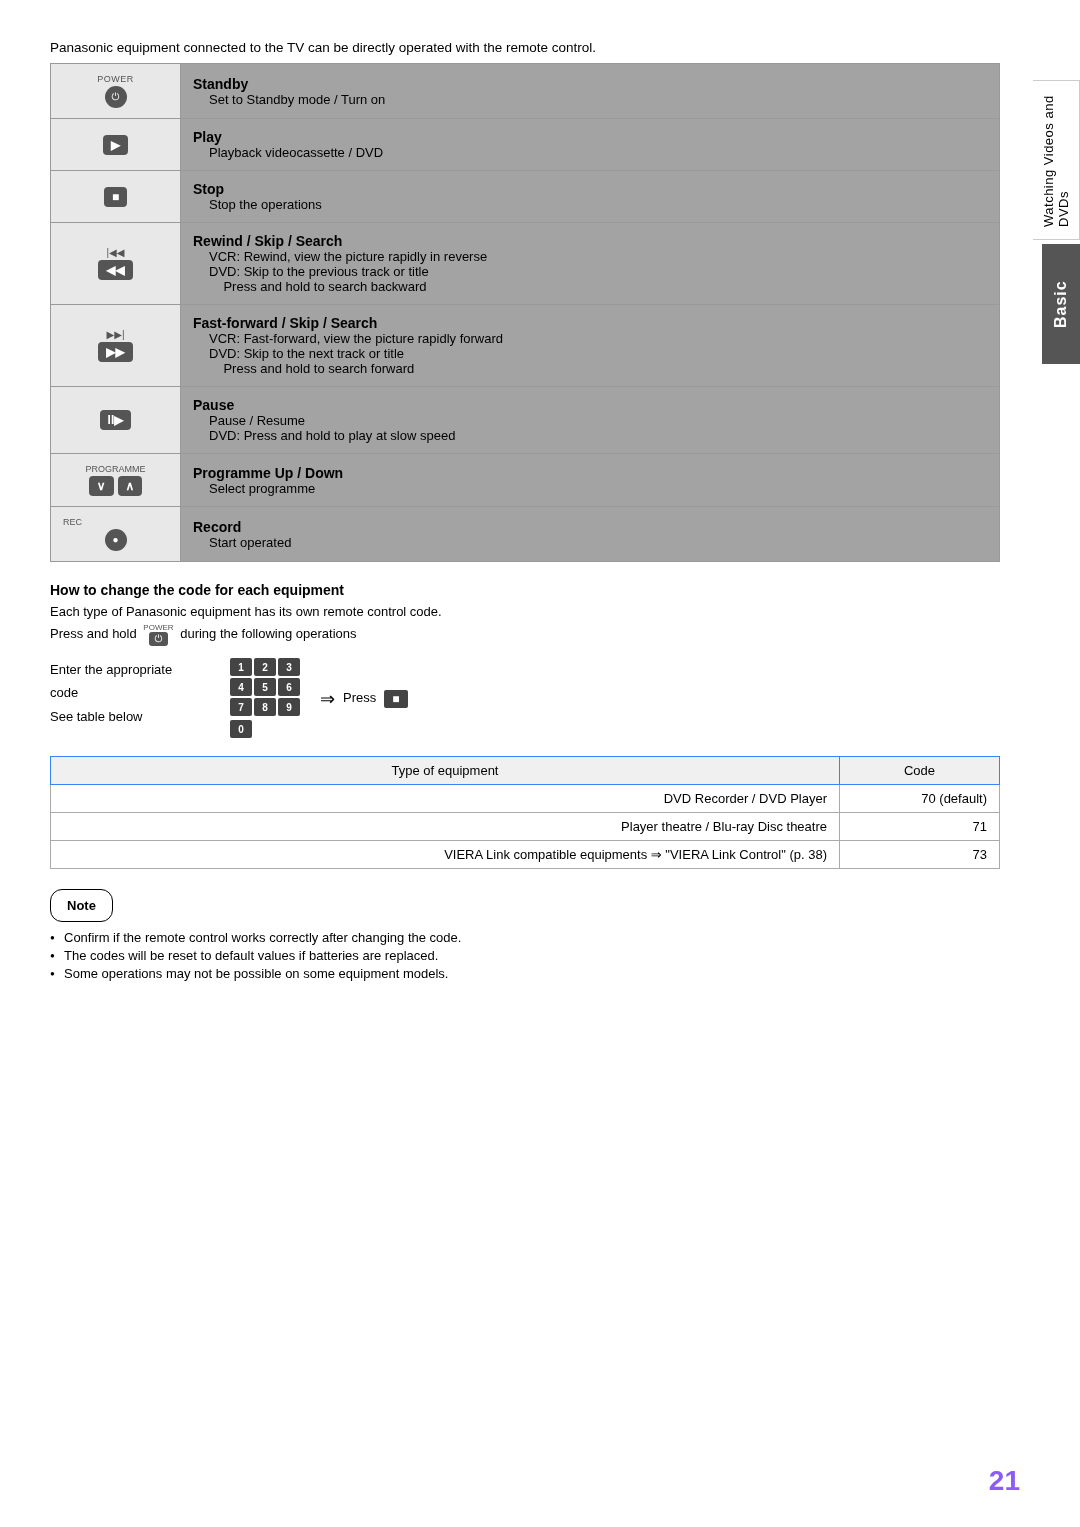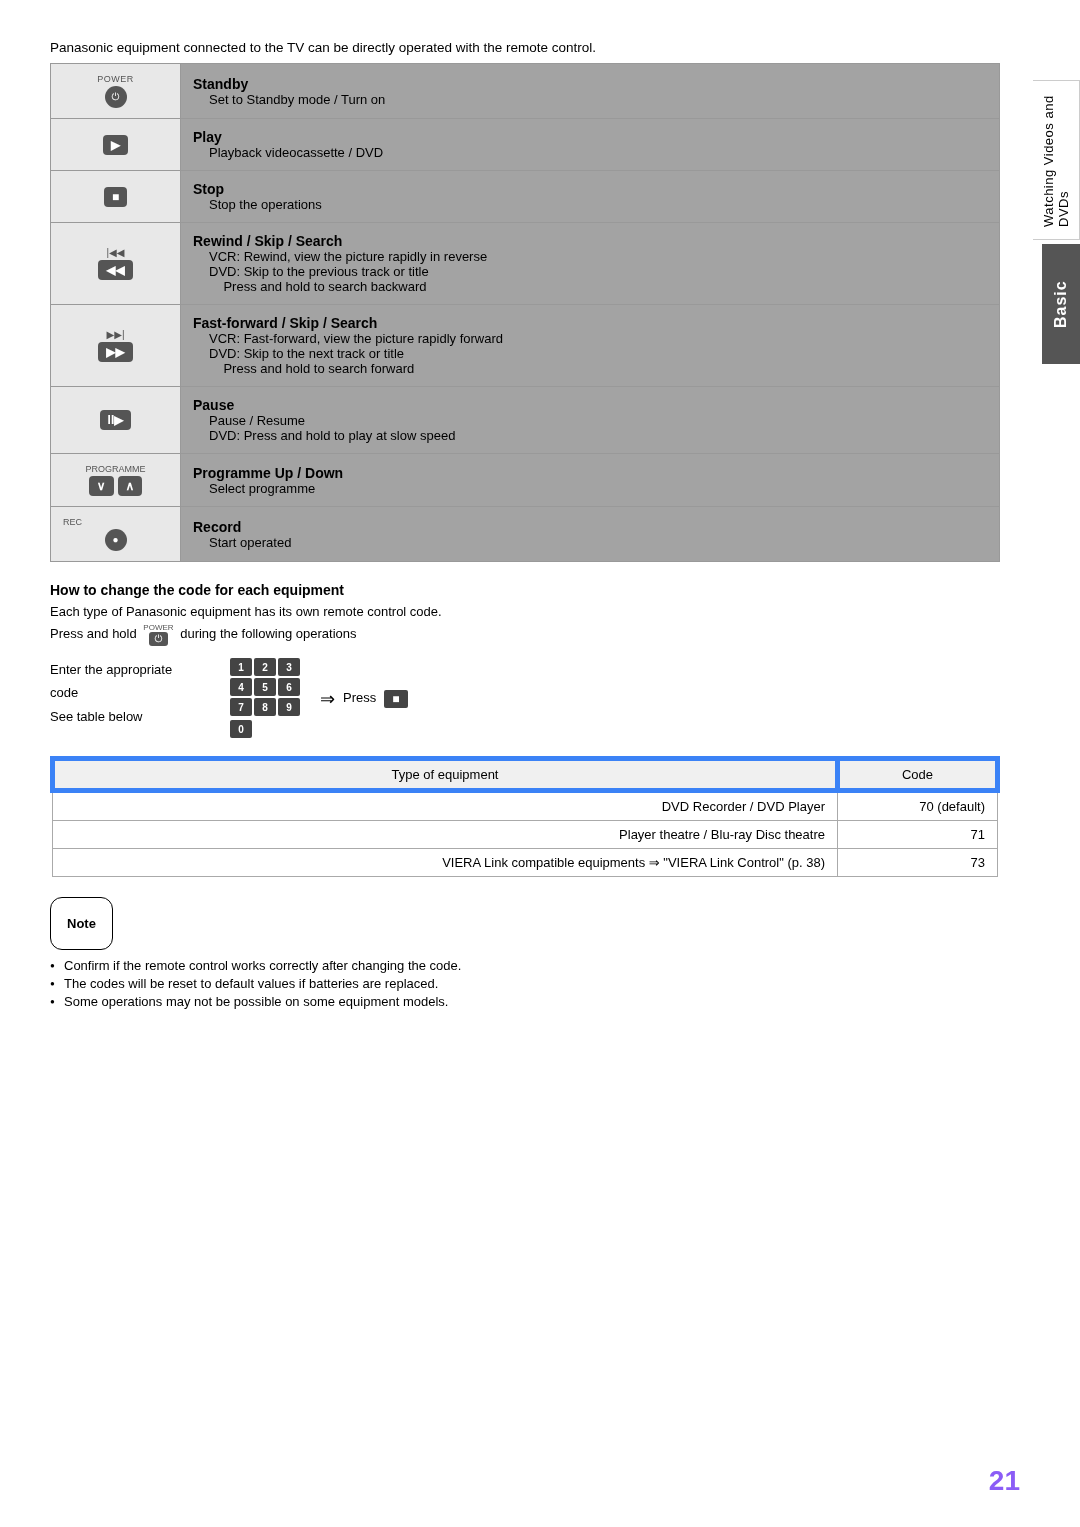--- a/index.html
+++ b/index.html
@@ -260,40 +260,40 @@
 
     
     .equip-table {
       width: 100%;
       border-collapse: collapse;
       margin-bottom: 20px;
     }
 
     .equip-table th {
       background: #f0f0f0;
-      border: 5px solid #3b82f6;
+      border: 1px solid #3b82f6;
       padding: 6px 12px;
       font-size: 13px;
       font-weight: normal;
       text-align: center;
     }
 
     .equip-table td {
       border: 1px solid #aaa;
       padding: 6px 12px;
       font-size: 13px;
       text-align: right;
     }
 
     
     .note-box {
       border: 1.5px solid #000;
       border-radius: 12px;
       display: inline-block;
-      padding: 18px 16px;
+      padding: 8px 16px;
       font-size: 13px;
       font-weight: bold;
       margin-bottom: 8px;
     }
 
     .note-items {
       list-style: none;
       padding: 0;
     }
 

